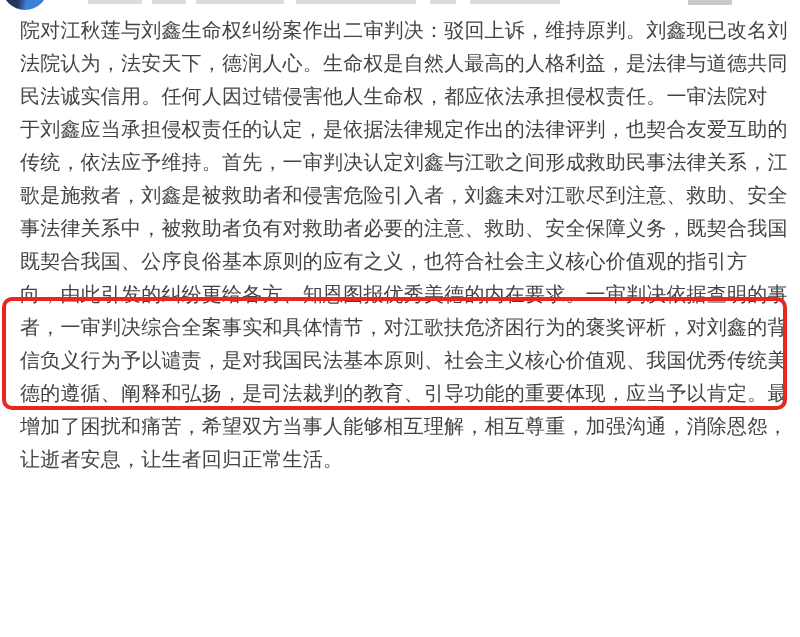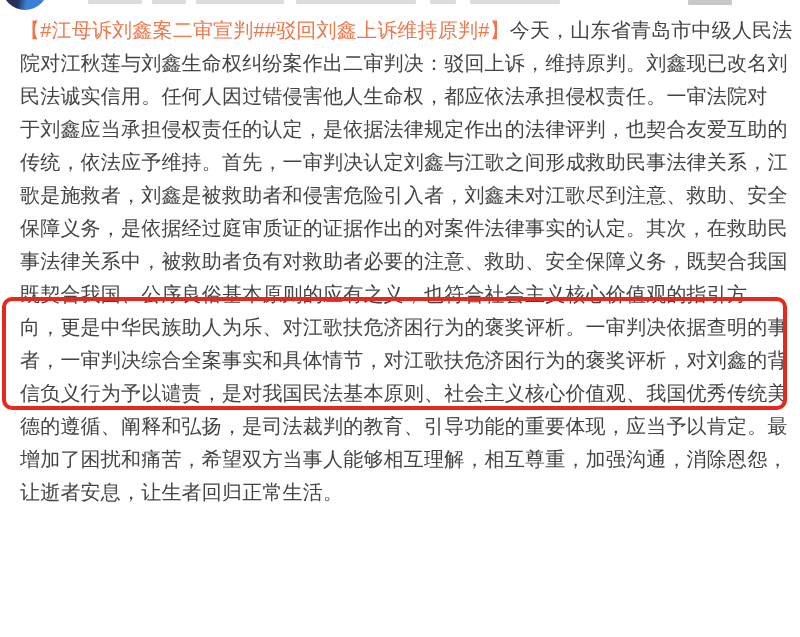--- a/index.html
+++ b/index.html
@@ -67,30 +67,29 @@
     <div class="frag f1"></div>
     <div class="frag f2"></div>
     <div class="frag f3"></div>
     <div class="frag f4"></div>
     <div class="frag f5"></div>
     <div class="frag f6"></div>
     <div class="frag f7"></div>
   </div>
 
   <div class="post-body">
-    <div class="line"><span class="hashtag">【#江母诉刘鑫案二审宣判##驳回刘鑫上诉维持原判#】</span><span>今天，山东省青岛市中级人民法</span></div>
     <div class="line">院对江秋莲与刘鑫生命权纠纷案作出二审判决：驳回上诉，维持原判。刘鑫现已改名刘</div>
+    <div class="line">法院认为，法安天下，德润人心。生命权是自然人最高的人格利益，是法律与道德共同</div>
     <div class="line">民法诚实信用。任何人因过错侵害他人生命权，都应依法承担侵权责任。一审法院对</div>
     <div class="line">于刘鑫应当承担侵权责任的认定，是依据法律规定作出的法律评判，也契合友爱互助的</div>
     <div class="line">传统，依法应予维持。首先，一审判决认定刘鑫与江歌之间形成救助民事法律关系，江</div>
     <div class="line">歌是施救者，刘鑫是被救助者和侵害危险引入者，刘鑫未对江歌尽到注意、救助、安全</div>
-    <div class="line">保障义务，是依据经过庭审质证的证据作出的对案件法律事实的认定。其次，在救助民</div>
     <div class="line">事法律关系中，被救助者负有对救助者必要的注意、救助、安全保障义务，既契合我国</div>
     <div class="line">既契合我国、公序良俗基本原则的应有之义，也符合社会主义核心价值观的指引方</div>
-    <div class="line">向，更是中华民族助人为乐、对江歌扶危济困行为的褒奖评析。一审判决依据查明的事</div>
+    <div class="line">向，由此引发的纠纷更给各方、知恩图报优秀美德的内在要求。一审判决依据查明的事</div>
     <div class="line">者，一审判决综合全案事实和具体情节，对江歌扶危济困行为的褒奖评析，对刘鑫的背</div>
     <div class="line">信负义行为予以谴责，是对我国民法基本原则、社会主义核心价值观、我国优秀传统美</div>
     <div class="line">德的遵循、阐释和弘扬，是司法裁判的教育、引导功能的重要体现，应当予以肯定。最</div>
     <div class="line">增加了困扰和痛苦，希望双方当事人能够相互理解，相互尊重，加强沟通，消除恩怨，</div>
     <div class="line">让逝者安息，让生者回归正常生活。</div>
   </div>
 
   <div class="highlight-box"></div>
 
 </div>

